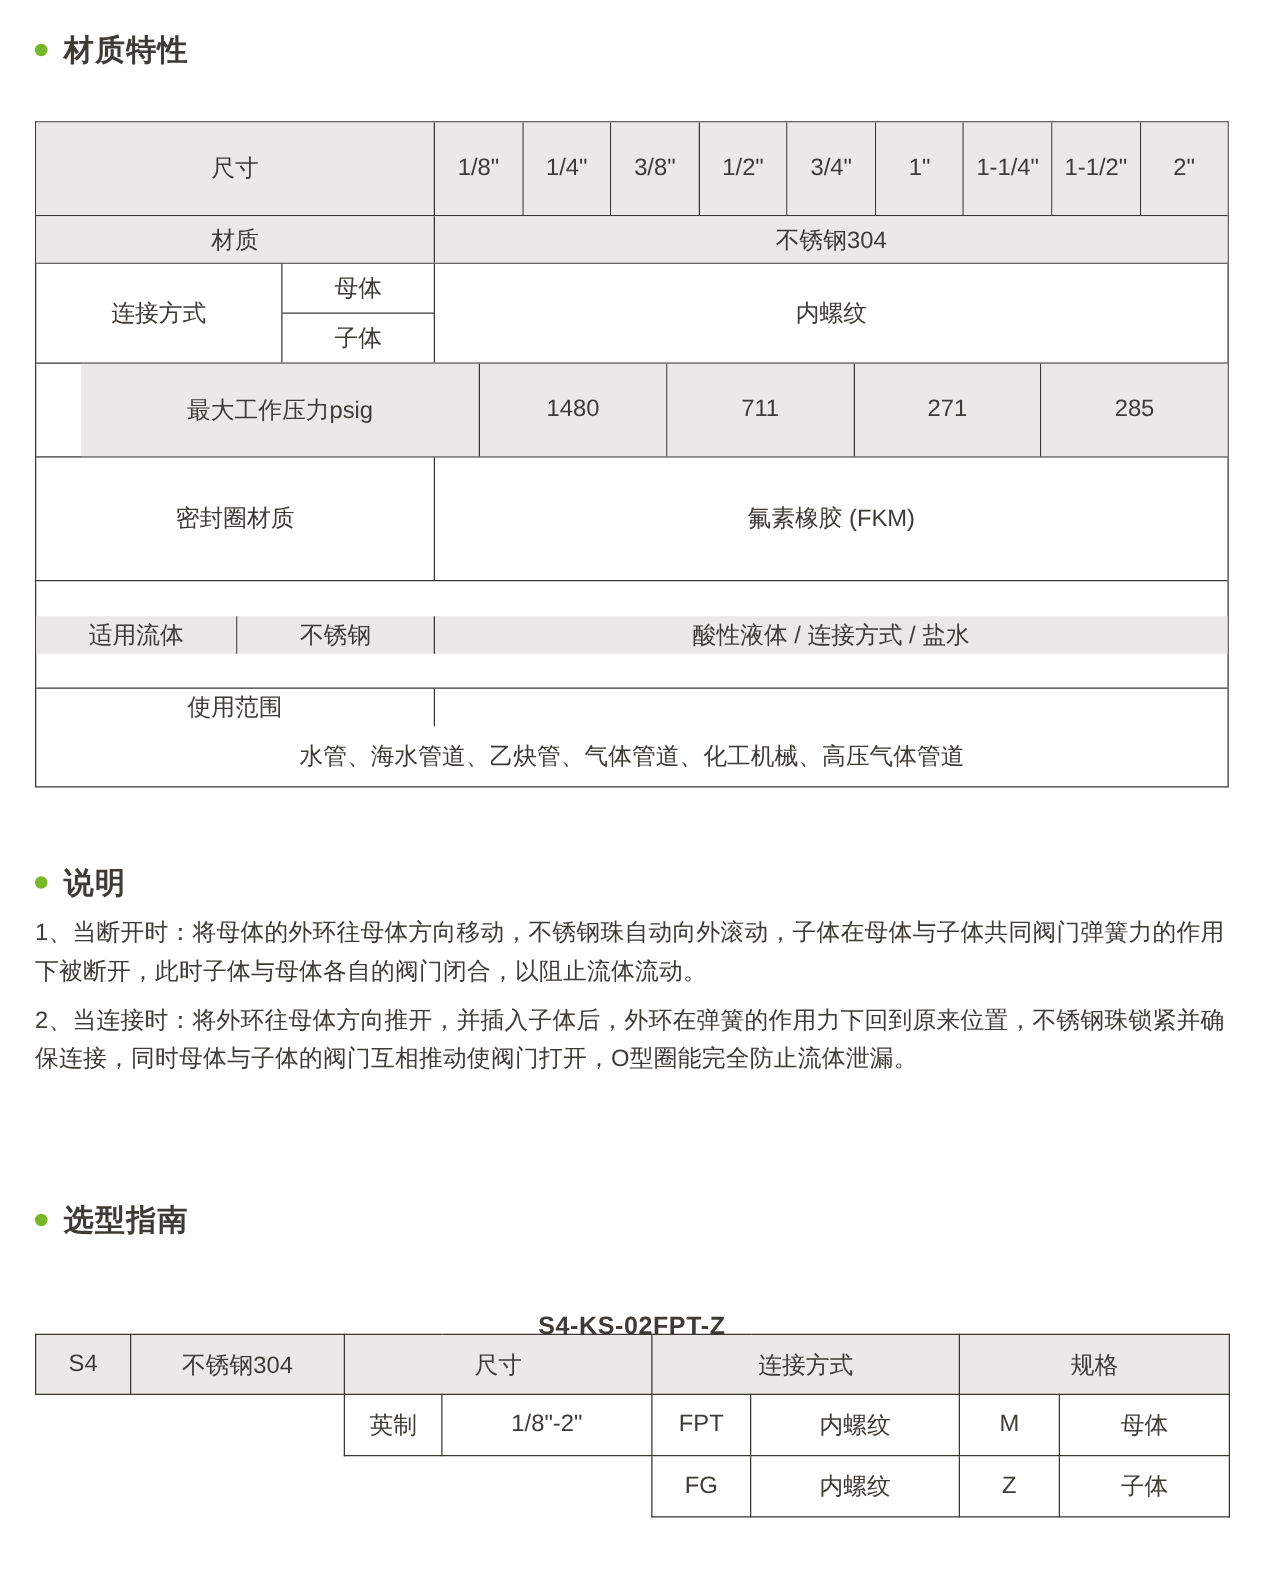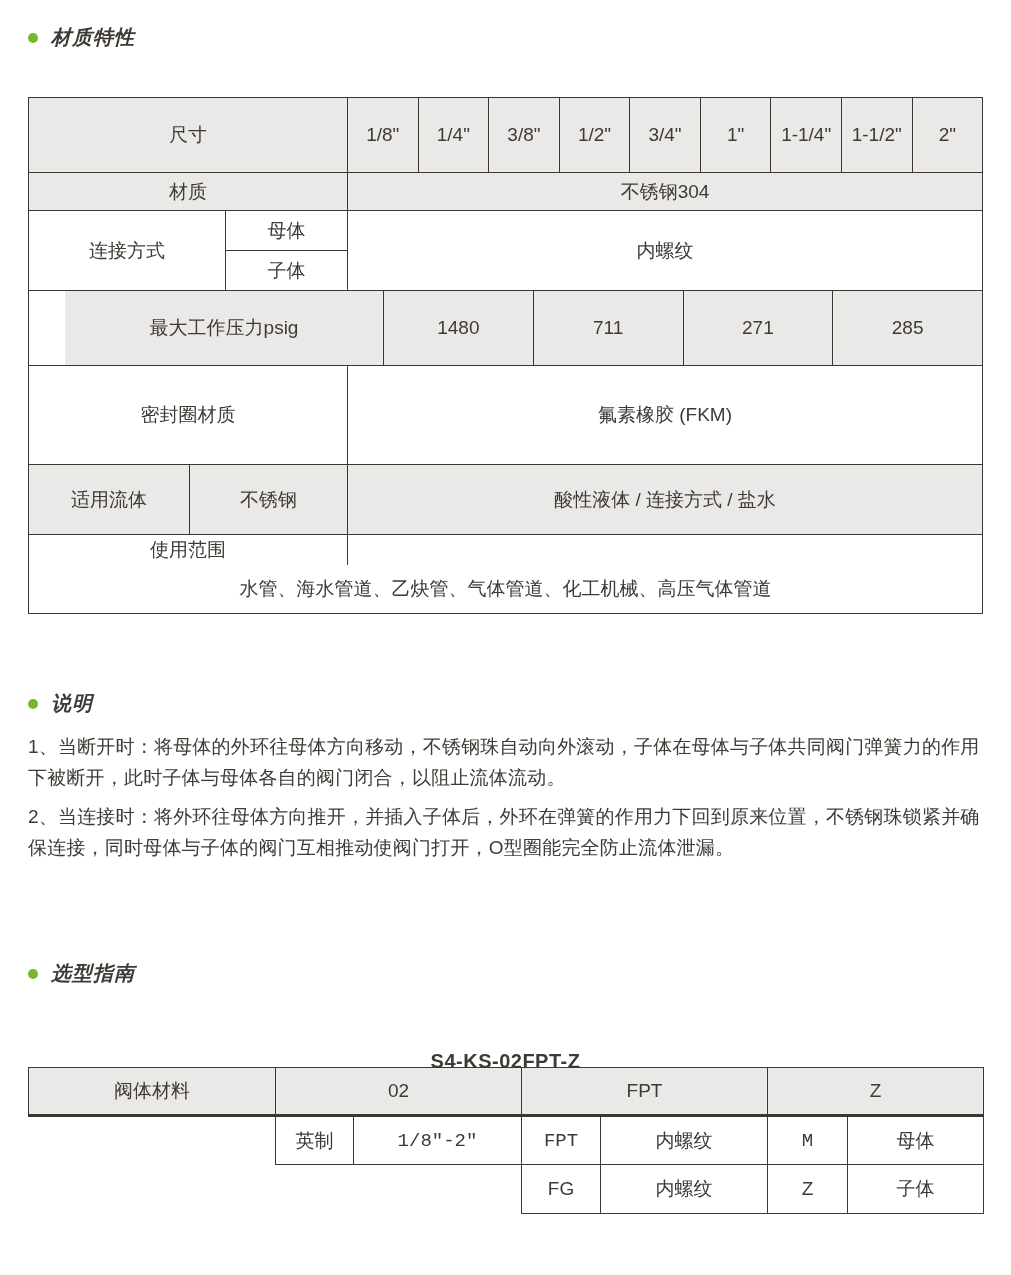--- a/index.html
+++ b/index.html
@@ -9,21 +9,21 @@
     --green:#76b82a;
   }
   *{margin:0;padding:0;box-sizing:border-box;}
   html,body{background:#ffffff;}
   body{font-family:"Liberation Sans","DejaVu Sans",sans-serif;color:var(--txt);}
   .page{position:relative;width:1011px;height:1275px;background:#ffffff;overflow:hidden;}
 
   
   .sec-head{position:absolute;left:28px;display:flex;align-items:center;gap:13px;}
   .bullet{width:10px;height:10px;border-radius:50%;background:var(--green);flex:0 0 auto;}
-  .sec-title{font-size:20px;font-weight:700;letter-spacing:1px;font-style:italic;}
+  .sec-title{font-size:24px;font-weight:700;letter-spacing:1px;}
 
   
   .para{position:absolute;left:28px;width:962px;font-size:19px;line-height:31px;letter-spacing:0.2px;}
 
   
   .t1{position:absolute;left:28px;top:97px;width:955px;border:1.6px solid var(--bd);}
   .t1 .row{display:flex;border-bottom:1.6px solid var(--bd);}
   .t1 .row:last-child{border-bottom:none;flex-direction:column;}
   .cell{display:flex;align-items:center;justify-content:center;border-right:1.6px solid var(--bd);
         font-size:19px;text-align:center;padding:2px;}
@@ -91,21 +91,21 @@
       <div class="cell gray grow">711</div>
       <div class="cell gray grow">271</div>
       <div class="cell gray grow last">285</div>
     </div>
 
     <div class="row" style="height:99px;">
       <div class="cell lblw">密封圈材质</div>
       <div class="cell grow last">氟素橡胶 (FKM)</div>
     </div>
 
-    <div class="row" style="height:70px;">
+    <div class="row" style="height:86px;align-items:center;">
       <div class="cell gray" style="width:161px;flex:0 0 auto;">适用流体</div>
       <div class="cell gray" style="width:158px;flex:0 0 auto;">不锈钢</div>
       <div class="cell gray grow last">酸性液体 / 连接方式 / 盐水</div>
     </div>
 
     <div class="row" style="height:78px;">
       <div class="cell lblw">使用范围</div>
       <div class="cell grow last">水管、海水管道、乙炔管、气体管道、化工机械、高压气体管道</div>
     </div>
 
@@ -131,27 +131,28 @@
       <col style="width:76px">
         <col style="width:171px">
         <col style="width:78px">
         <col style="width:168px">
       <col style="width:79px">
         <col style="width:167px">
         <col style="width:80px">
         <col style="width:136px">
     </colgroup>
     <tbody>
-        <tr class="hdr" style="height:48px;">
-      <td colspan="2" class="gray">阀体材料</td>
-      <td colspan="2" class="gray">02</td>
-      <td colspan="2" class="gray">FPT</td>
-      <td colspan="2" class="gray">Z</td>
+    <tr style="height:48px;">
+      <td class="gray">S4</td>
+      <td class="gray">不锈钢304</td>
+      <td colspan="2" class="gray">尺寸</td>
+      <td colspan="2" class="gray">连接方式</td>
+      <td colspan="2" class="gray">规格</td>
     </tr>
-    <tr style="height:49px;font-family:Liberation Mono, monospace;">
+    <tr style="height:49px;">
       <td colspan="2" class="ghost"></td>
       <td>英制</td>
       <td>1/8"-2"</td>
       <td>FPT</td>
       <td>内螺纹</td>
       <td>M</td>
       <td>母体</td>
     </tr>
     <tr style="height:49px;">
       <td colspan="4" class="ghost"></td>

